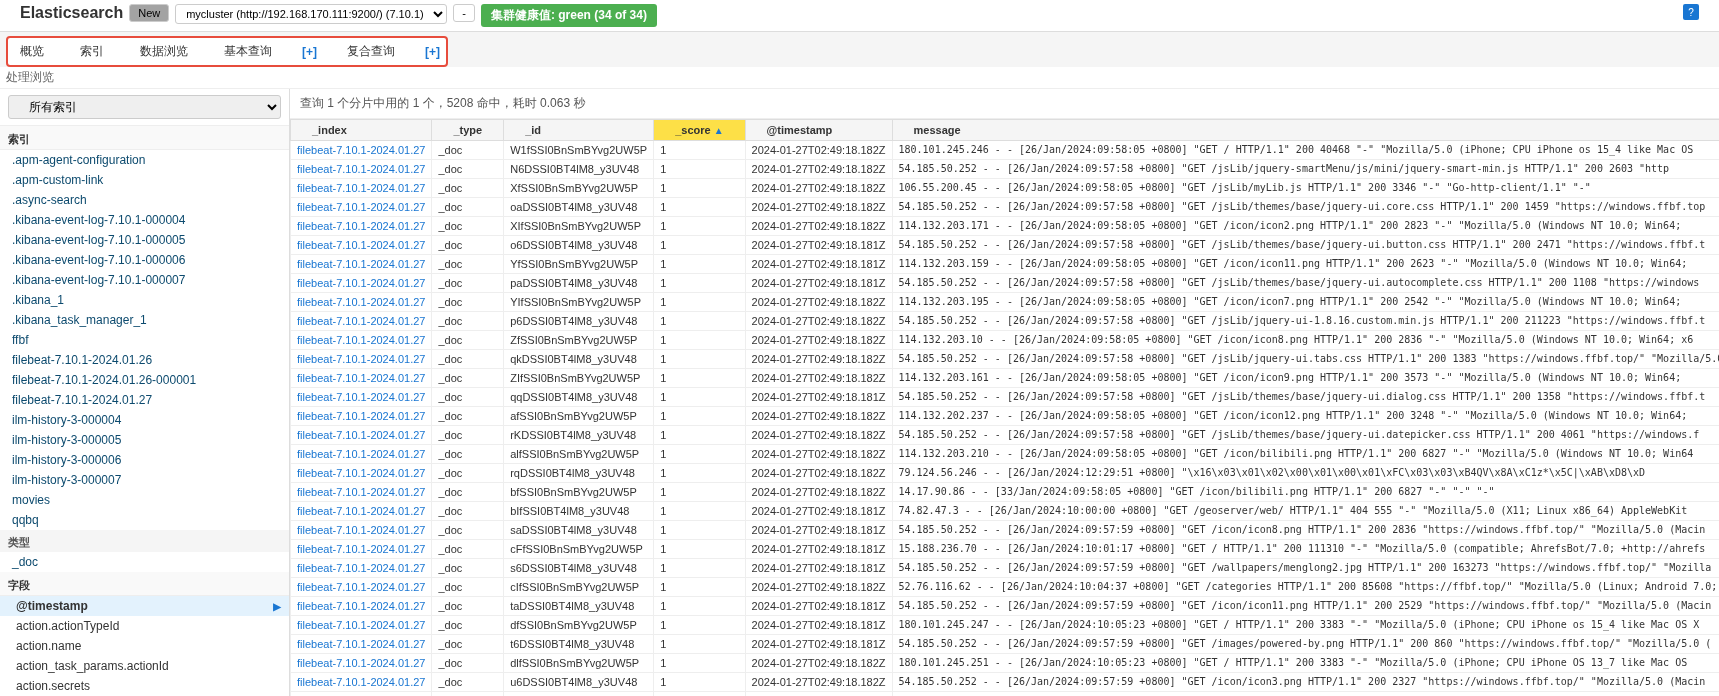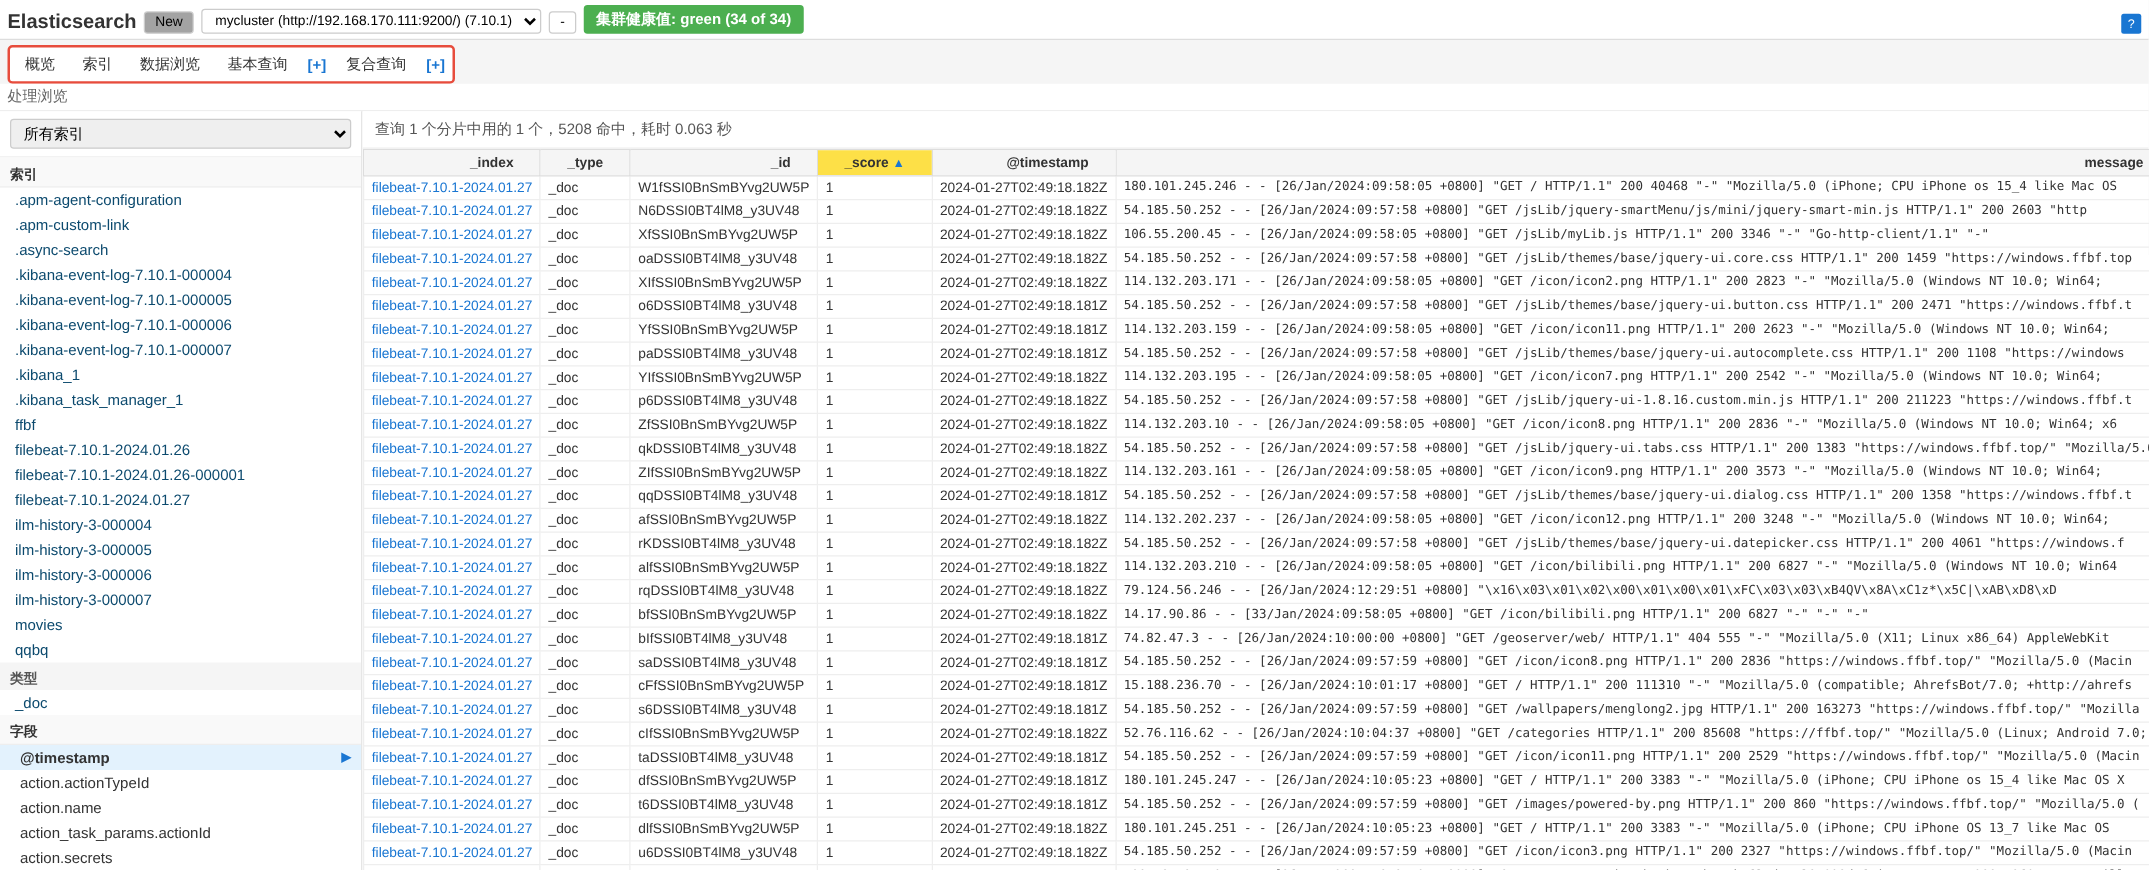--- a/index.html
+++ b/index.html
@@ -1,24 +1,24 @@
 <!DOCTYPE html>
 <html><head>
   <meta charset="utf-8">
   <style>
     * { margin: 0; padding: 0; box-sizing: border-box; }
     body { font-family: 'Microsoft YaHei', Arial, sans-serif; font-size: 12px; background: #f5f5f5; color: #333; overflow: hidden; }
 
     
     #topbar {
       display: flex;
-      align-items: flex-end;
+      align-items: flex-start;
       background: #fff;
       border-bottom: 1px solid #ddd;
-      padding: 4px 6px;
+      padding: 4px 20px;
       height: 32px;
       gap: 6px;
     }
     #topbar .logo {
       font-size: 16px;
       font-weight: bold;
       color: #333;
     }
     #topbar .new-btn {
       background: #a3a3a3;
@@ -67,21 +67,21 @@
 
     
     #navtabs {
       display: flex;
       align-items: center;
       background: #fff;
       border: 2px solid #e74c3c;
       border-radius: 4px;
       margin: 4px 6px 0 6px;
       padding: 2px;
-      gap: 2px;
+      gap: 16px;
       width: fit-content;
     }
     .nav-tab {
       padding: 3px 10px;
       cursor: pointer;
       border-radius: 3px;
       font-size: 12px;
       color: #333;
       white-space: nowrap;
     }
@@ -117,21 +117,21 @@
       display: flex;
       flex-direction: column;
     }
 
     #index-select-row {
       padding: 6px 8px;
       border-bottom: 1px solid #eee;
     }
     #index-select-row select {
       width: 100%;
-      padding: 3px 6px;
+      padding: 3px 16px;
       border: 1px solid #ccc;
       border-radius: 3px;
       font-size: 12px;
     }
 
     .sidebar-section-title {
       font-weight: bold;
       font-size: 11px;
       color: #333;
       padding: 6px 8px 2px 8px;
@@ -201,21 +201,21 @@
     table {
       border-collapse: collapse;
       width: 100%;
       font-size: 11px;
     }
 
     thead th {
       background: #f5f5f5;
       border: 1px solid #ddd;
       padding: 4px 21px;
-      text-align: right;
+      text-align: left;
       white-space: nowrap;
       position: sticky;
       top: 0;
       z-index: 1;
       font-weight: bold;
       font-size: 11px;
     }
     thead th.sorted {
       background: #fde047;
       margin-left: 13px;

